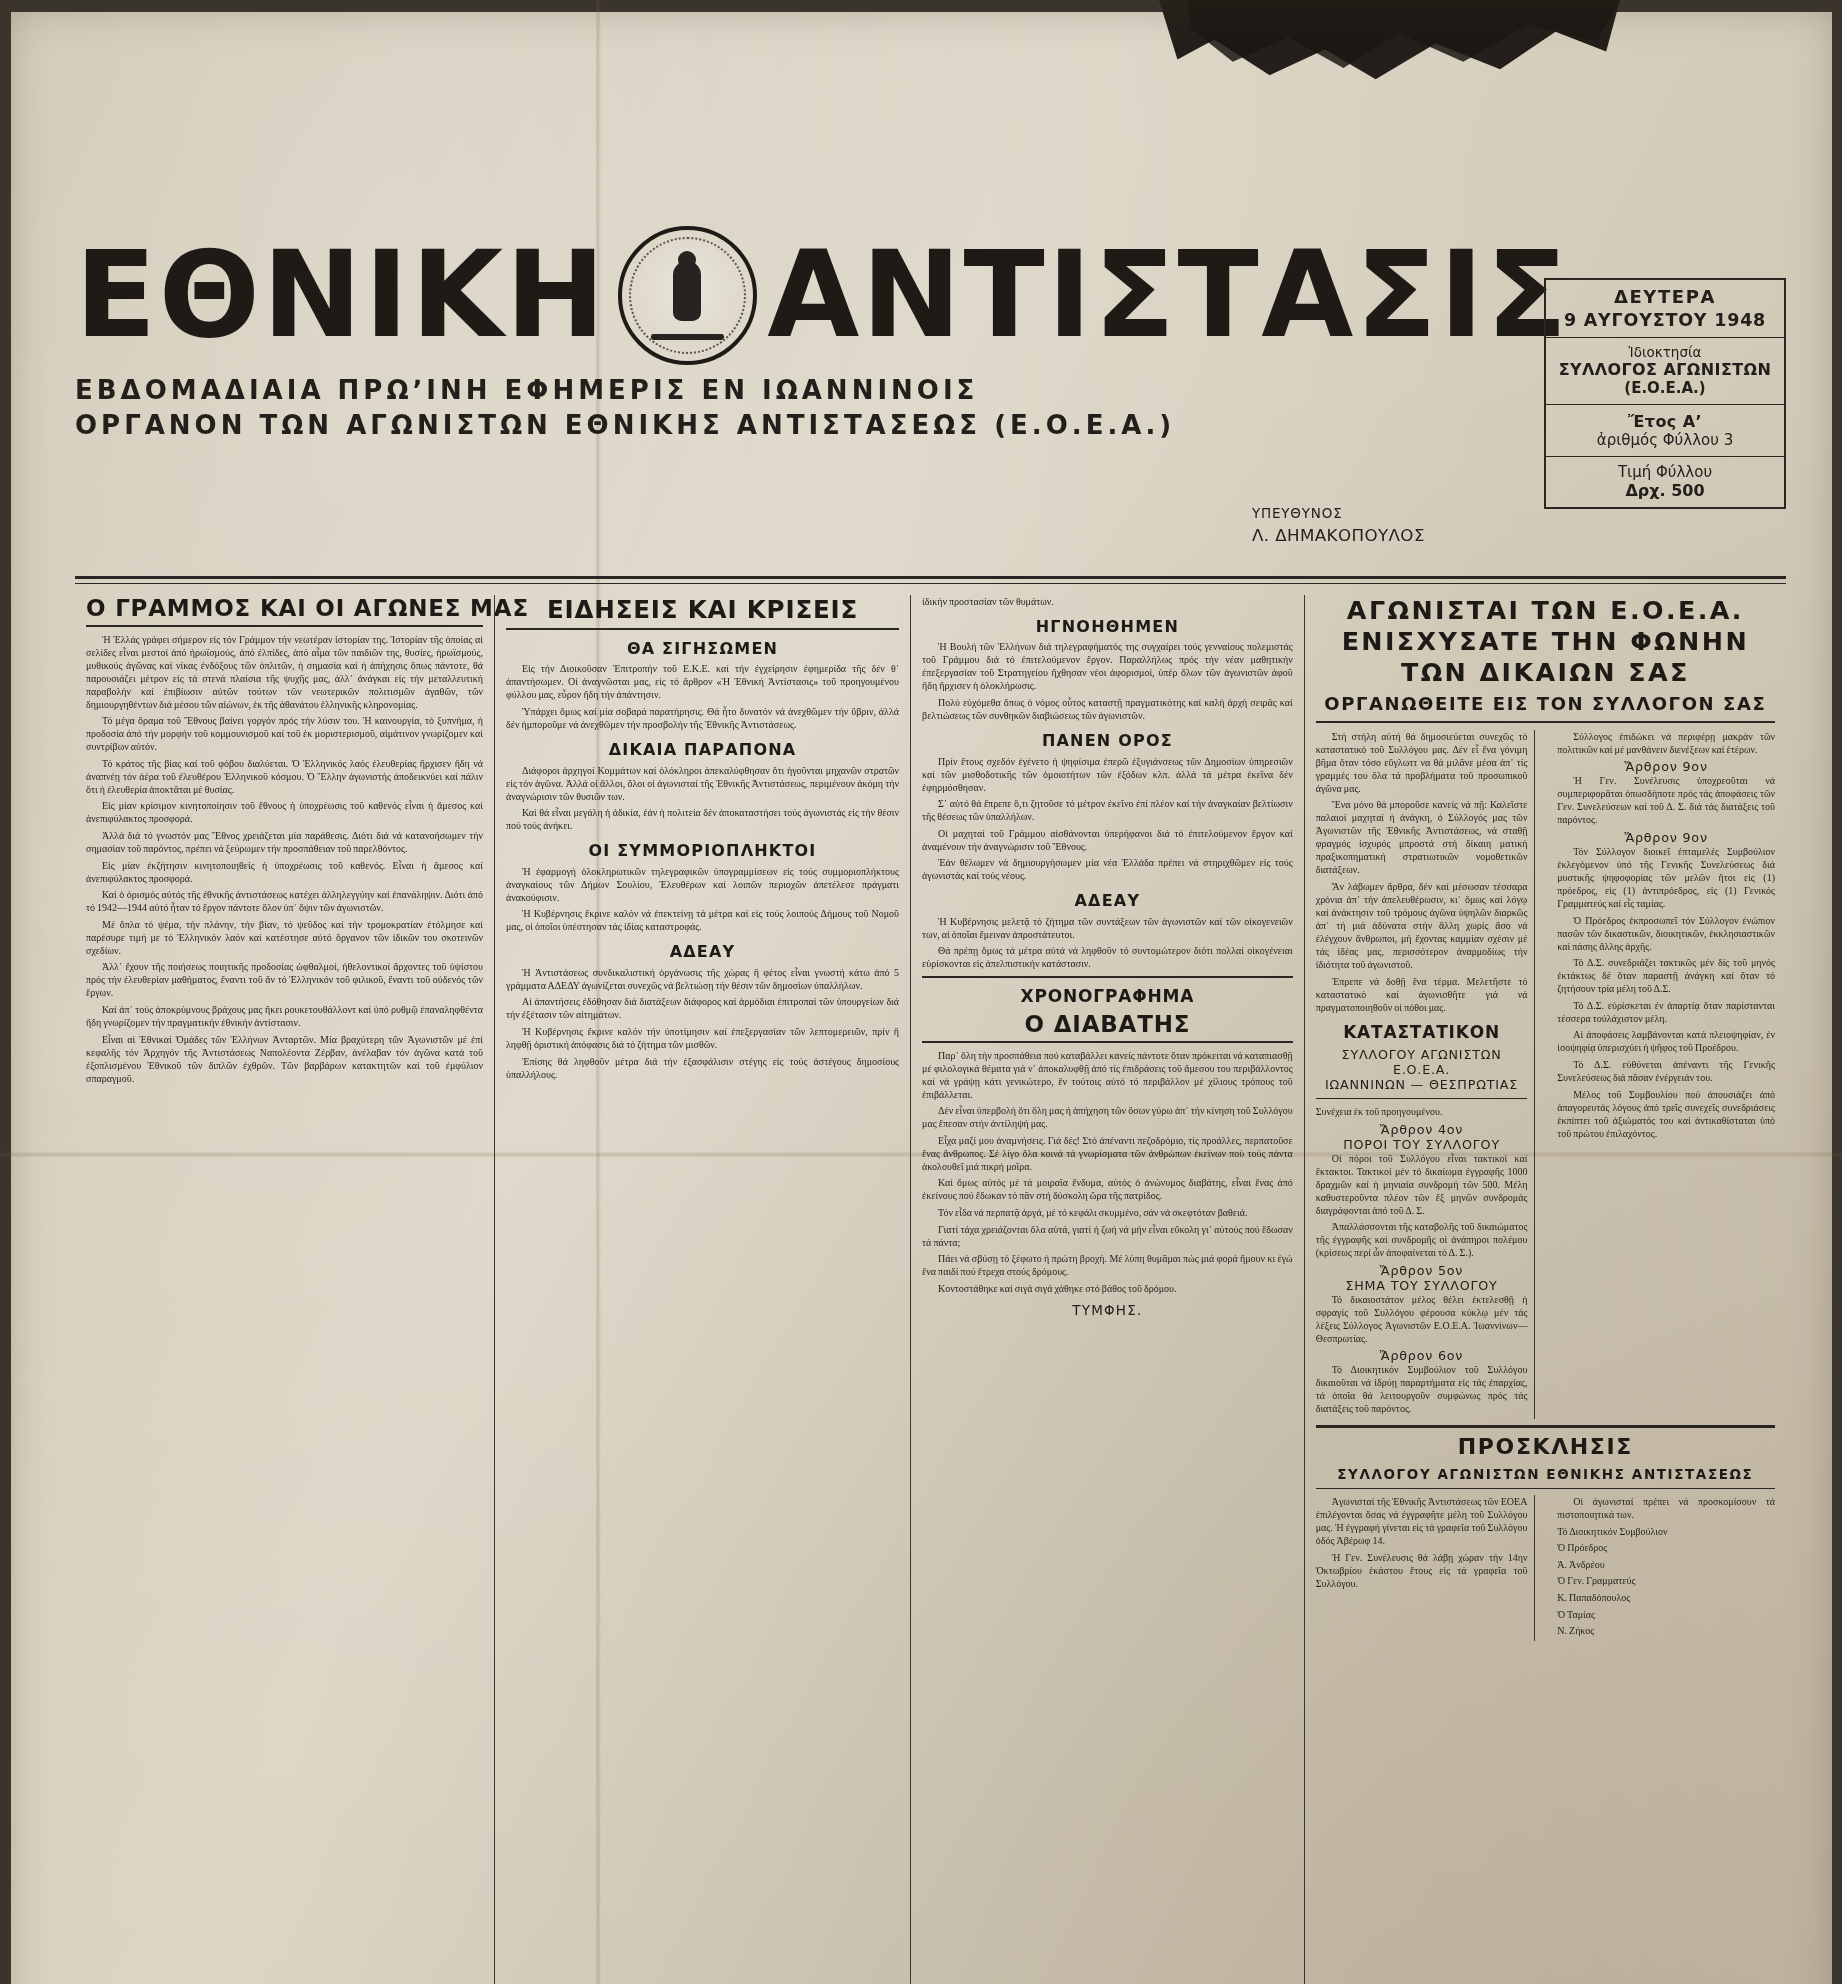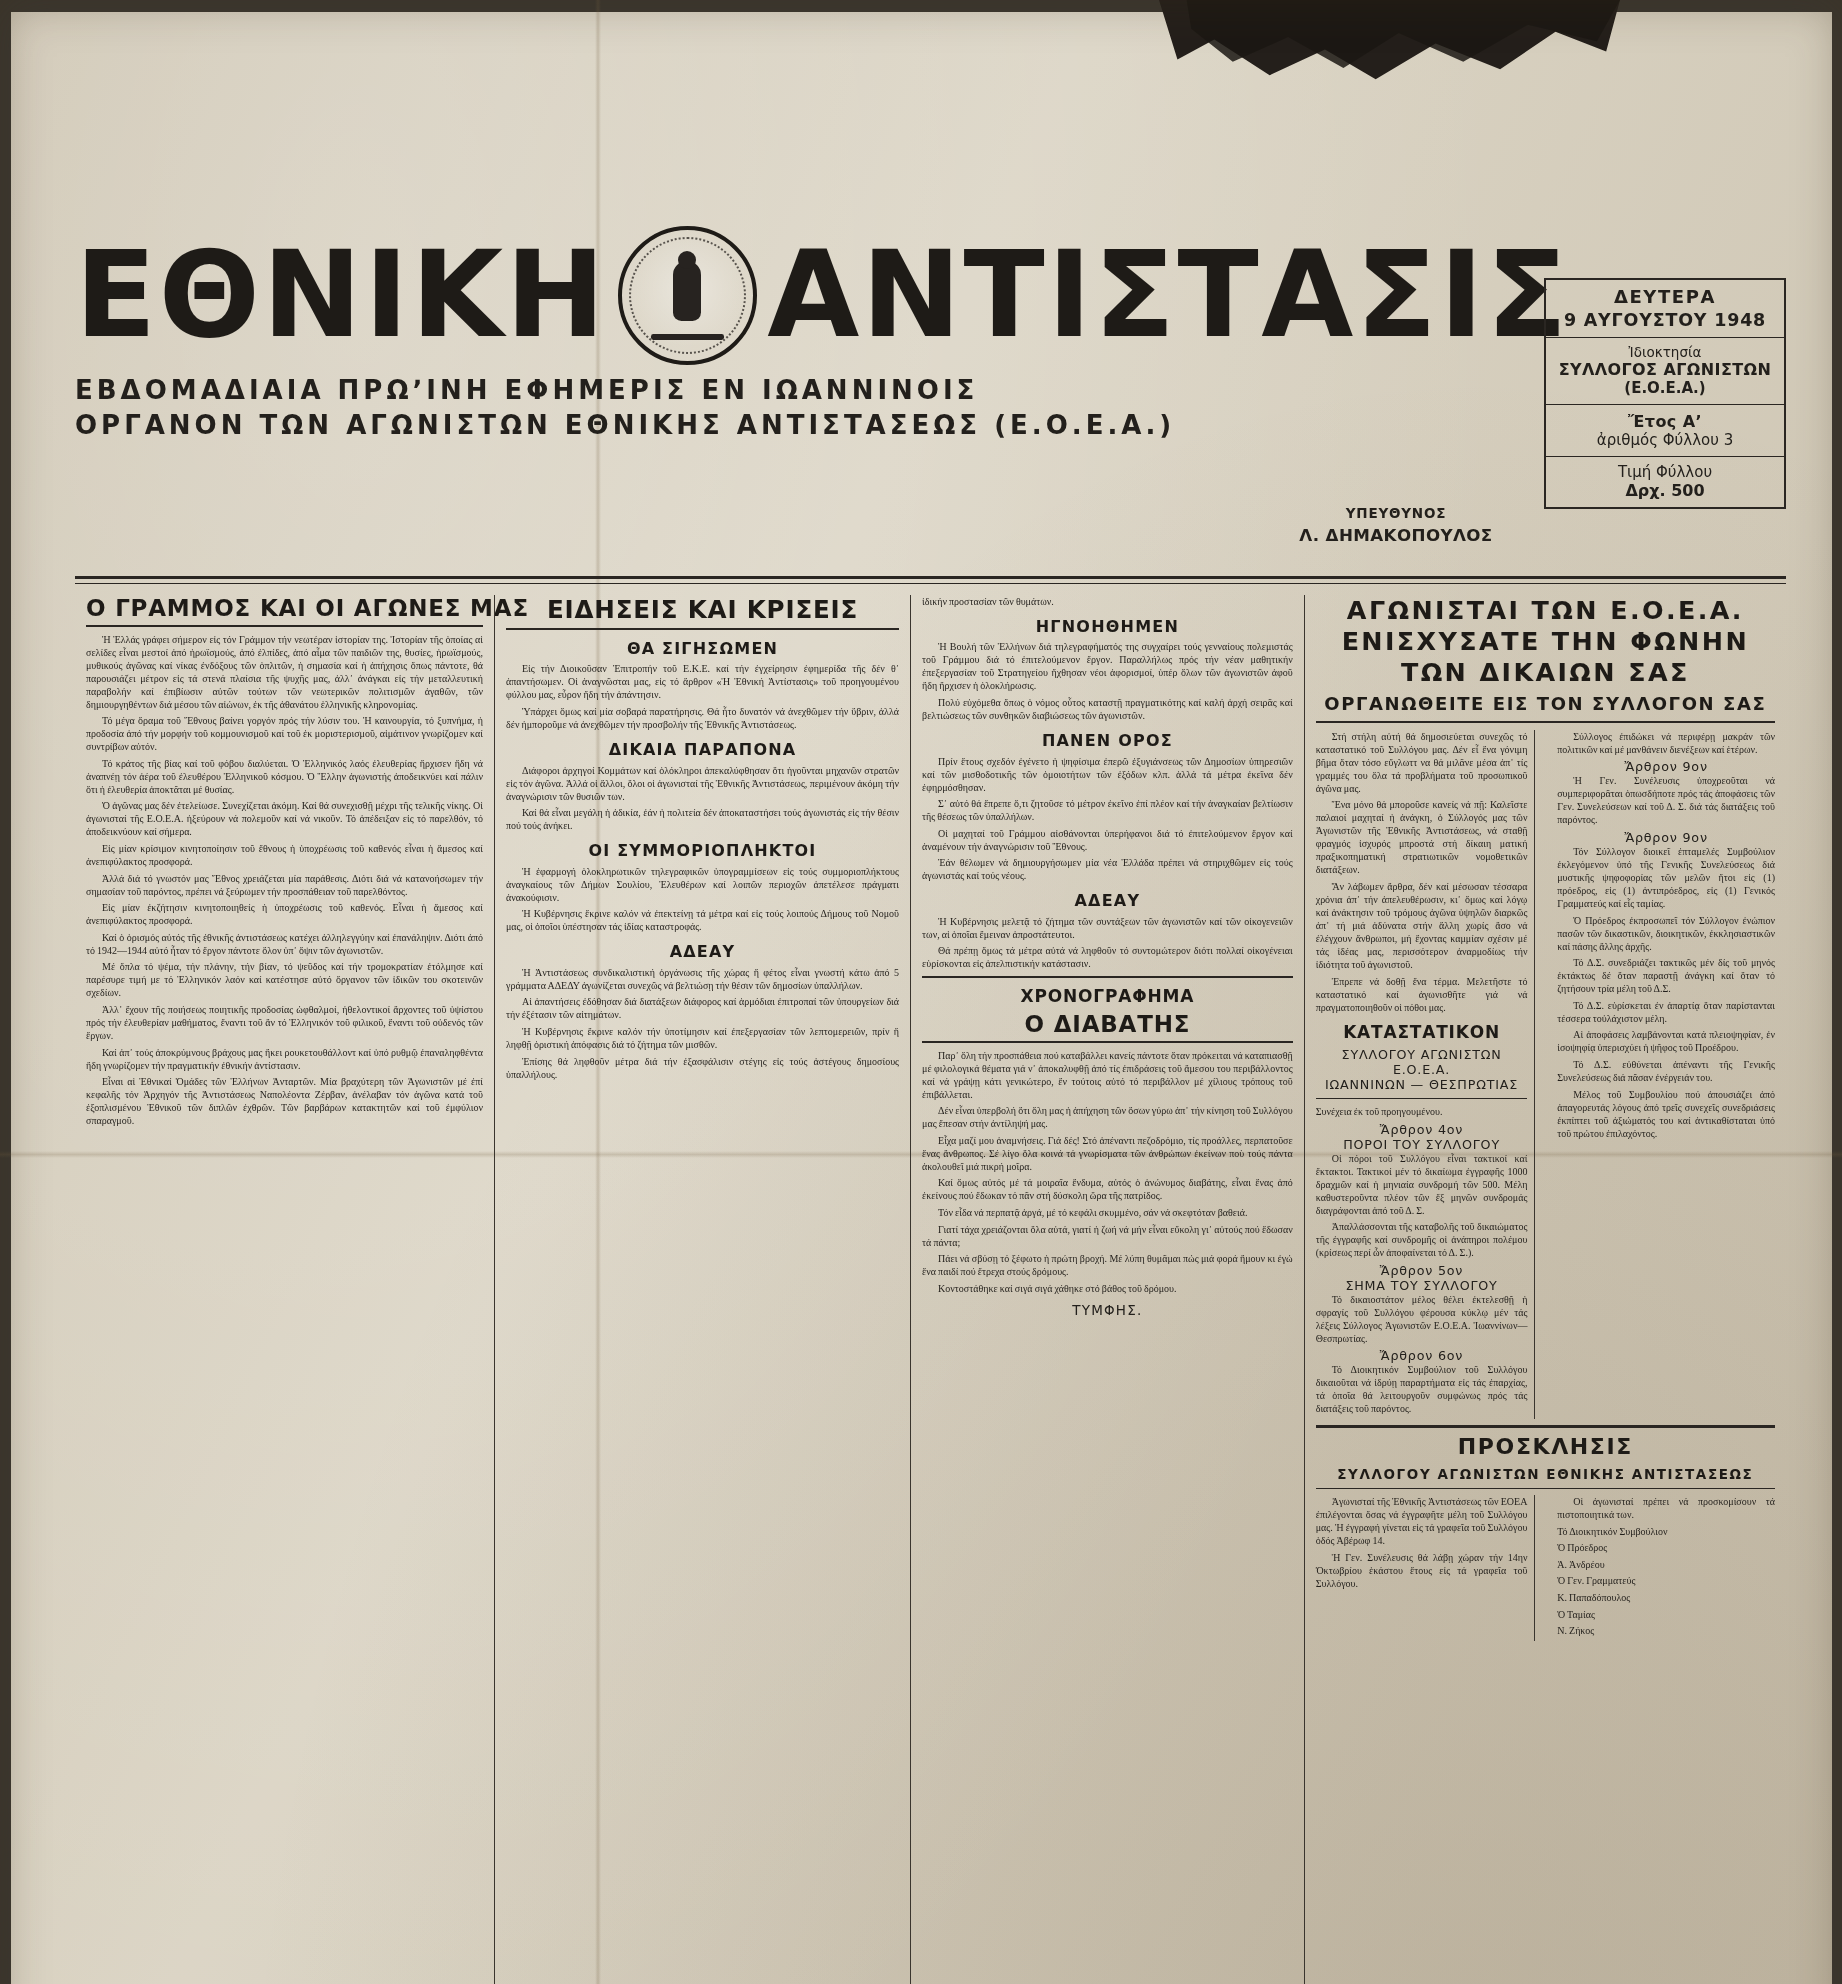--- a/index.html
+++ b/index.html
@@ -61,22 +61,22 @@
   .emblem .wreath{position:absolute;inset:7.1px;border:2.4px dotted #2b2723;border-radius:50%;opacity:.75;}
   .emblem .base{position:absolute;left:22%;right:22%;bottom:16%;height:6.4px;background:#272320;border-radius:2.4px;}
 
   .mh-sub1,.mh-sub2{
     font-family:"DejaVu Sans", sans-serif;font-weight:bold;
     font-size:26px;letter-spacing:4px;color:#23201c;white-space:nowrap;
   }
   .mh-sub1{margin-top:10.3px;}
   .mh-sub2{margin-top:4.8px;}
 
-  .mh-resp{position:absolute;left:1285px;top:503px;width:222px;text-align:center;
-    font-family:"DejaVu Sans", sans-serif;font-size:16px;line-height:1.5;font-weight:bold;}
+  .mh-resp{position:absolute;left:1252px;top:503px;width:222px;
+    font-family:"DejaVu Sans", sans-serif;font-size:16px;line-height:1.5;}
   .mh-resp .lbl{font-size:13.5px;letter-spacing:0.8px;}
   .mh-resp .nm{font-size:16.7px;letter-spacing:0.4px;}
 
   
   .mh-box{position:absolute;right:56px;top:278px;width:238px;border:2px solid #2a2622;
     font-family:"DejaVu Sans", sans-serif;text-align:center;}
   .mh-box .cell{border-bottom:1.6px solid #2a2622;padding:6.4px 3.2px 7.1px;}
   .mh-box .cell:last-child{border-bottom:none;}
   .mh-box .d1{font-size:18px;font-weight:bold;letter-spacing:1.6px;}
   .mh-box .d2{font-size:17.5px;font-weight:bold;letter-spacing:0.8px;margin-top:2.4px;}
@@ -189,21 +189,20 @@
   <div class="hrule"></div>
   <div class="hrule2"></div>
 
   <div class="cols">
 
     <div class="col c1">
       <div class="head-main">Ο ΓΡΑΜΜΟΣ ΚΑΙ ΟΙ ΑΓΩΝΕΣ ΜΑΣ</div>
       <p class="body">Ἡ Ἑλλάς γράφει σήμερον εἰς τόν Γράμμον τήν νεωτέραν ἱστορίαν της. Ἱστορίαν τῆς ὁποίας αἱ σελίδες εἶναι μεστοί ἀπό ἡρωϊσμούς, ἀπό ἐλπίδες, ἀπό αἷμα τῶν παιδιῶν της, θυσίες, ἡρωϊσμούς, μυθικούς ἀγῶνας καί νίκας ἐνδόξους τῶν ὁπλιτῶν, ἡ σημασία καί ἡ ἀπήχησις ὅπως πάντοτε, θά παρουσιάζει μέτρον εἰς τά στενά πλαίσια τῆς ψυχῆς μας, ἀλλ᾽ ἀνάγκαι εἰς τήν μεταλλευτική παραβολήν καί ἐπιβίωσιν αὐτῶν τούτων τῶν νεωτερικῶν πολιτισμῶν ἀγαθῶν, τῶν δημιουργηθέντων διά μέσου τῶν αἰώνων, ἐκ τῆς ἀθανάτου ἑλληνικῆς κληρονομίας.</p>
       <p class="body">Τό μέγα ὄραμα τοῦ Ἔθνους βαίνει γοργόν πρός τήν λύσιν του. Ἡ καινουργία, τό ξυπνήμα, ἡ προδοσία ἀπό τήν μορφήν τοῦ κομμουνισμοῦ καί τοῦ ἐκ μοριστερισμοῦ, αἱμάτινον γνωρίζομεν καί συντρίβων αὐτόν.</p>
       <p class="body">Τό κράτος τῆς βίας καί τοῦ φόβου διαλύεται. Ὁ Ἑλληνικός λαός ἐλευθερίας ἤρχισεν ἤδη νά ἀναπνέῃ τόν ἀέρα τοῦ ἐλευθέρου Ἑλληνικοῦ κόσμου. Ὁ Ἕλλην ἀγωνιστής ἀποδεικνύει καί πάλιν ὅτι ἡ ἐλευθερία ἀποκτᾶται μέ θυσίας.</p>
-      <p class="body">Ὁ ἀγῶνας μας δέν ἐτελείωσε. Συνεχίζεται ἀκόμη. Καί θά συνεχισθῇ μέχρι τῆς τελικῆς νίκης. Οἱ ἀγωνισταί τῆς Ε.Ο.Ε.Α. ἠξεύρουν νά πολεμοῦν καί νά νικοῦν. Τό ἀπέδειξαν εἰς τό παρελθόν, τό ἀποδεικνύουν καί σήμερα.</p>
       <p class="body">Εἰς μίαν κρίσιμον κινητοποίησιν τοῦ ἔθνους ἡ ὑποχρέωσις τοῦ καθενός εἶναι ἡ ἄμεσος καί ἀνεπιφύλακτος προσφορά.</p>
       <p class="body">Ἀλλά διά τό γνωστόν μας Ἔθνος χρειάζεται μία παράθεσις. Διότι διά νά κατανοήσωμεν τήν σημασίαν τοῦ παρόντος, πρέπει νά ξεύρωμεν τήν προσπάθειαν τοῦ παρελθόντος.</p>
       <p class="body">Εἰς μίαν ἐκζήτησιν κινητοποιηθείς ἡ ὑποχρέωσις τοῦ καθενός. Εἶναι ἡ ἄμεσος καί ἀνεπιφύλακτος προσφορά.</p>
       <p class="body">Καί ὁ ὁρισμός αὐτός τῆς ἐθνικῆς ἀντιστάσεως κατέχει ἀλληλεγγύην καί ἐπανάληψιν. Διότι ἀπό τό 1942—1944 αὐτό ἦταν τό ἔργον πάντοτε ὅλον ὑπ᾽ ὄψιν τῶν ἀγωνιστῶν.</p>
       <p class="body">Μέ ὅπλα τό ψέμα, τήν πλάνην, τήν βίαν, τό ψεῦδος καί τήν τρομοκρατίαν ἐτόλμησε καί παρέσυρε τιμή με τό Ἑλληνικόν λαόν καί κατέστησε αὐτό ὄργανον τῶν ἰδικῶν του σκοτεινῶν σχεδίων.</p>
       <p class="body">Ἀλλ᾽ ἔχουν τῆς ποιήσεως ποιητικῆς προδοσίας ὠφθαλμοί, ἠθελοντικοί ἄρχοντες τοῦ ὑψίστου πρός τήν ἐλευθερίαν μαθήματος, ἔναντι τοῦ ἄν τό Ἑλληνικόν τοῦ φιλικοῦ, ἔναντι τοῦ οὐδενός τῶν ἔργων.</p>
       <p class="body">Καί ἀπ᾽ τούς ἀποκρύμνους βράχους μας ἤκει ρουκετουθάλλοντ καί ὑπό ρυθμῷ ἐπαναληφθέντα ἤδη γνωρίζομεν τήν πραγματικήν ἐθνικήν ἀντίστασιν.</p>
       <p class="body">Εἶναι αἱ Ἐθνικαί Ὁμάδες τῶν Ἑλλήνων Ἀνταρτῶν. Μία βραχύτερη τῶν Ἀγωνιστῶν μέ ἐπί κεφαλῆς τόν Ἀρχηγόν τῆς Ἀντιστάσεως Ναπολέοντα Ζέρβαν, ἀνέλαβαν τόν ἀγῶνα κατά τοῦ ἐξοπλισμένου Ἐθνικοῦ τῶν διπλῶν ἐχθρῶν. Τῶν βαρβάρων κατακτητῶν καί τοῦ ἐμφύλιον σπαραγμοῦ.</p>
     </div>
 

